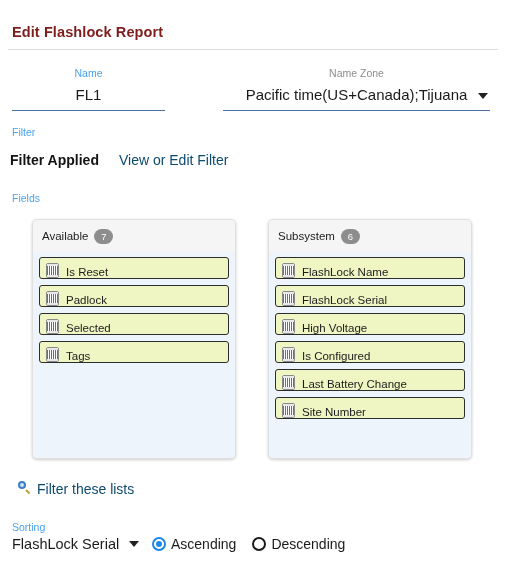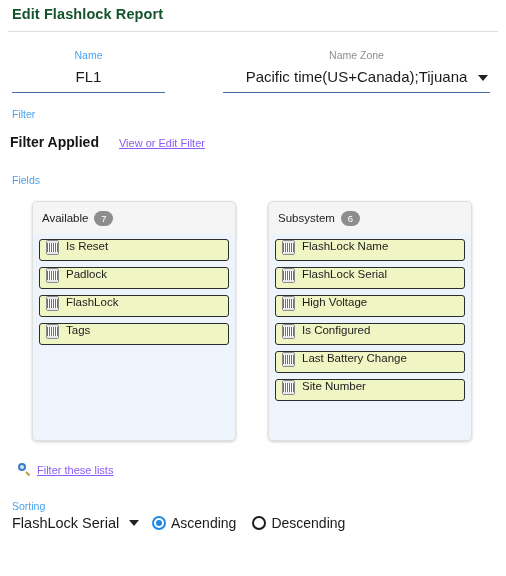--- a/index.html
+++ b/index.html
@@ -13,24 +13,24 @@
     background: #ffffff;
     font-family: "Liberation Sans", sans-serif;
     font-size: 13px;
     color: #222222;
     overflow: hidden;
     position: relative;
   }
 
   
   .page-title {
-    color: #14532d;
+    color: #7f1d1d;
     font-size: 14.5px;
     font-weight: bold;
-    padding: 6px 0 0 12px;
+    padding: 24px 0 0 12px;
     letter-spacing: 0.1px;
   }
   .title-divider {
     height: 1px;
     background: #dddddd;
     margin: 9px 8px 0 8px;
   }
 
   
   .field-label {
@@ -99,23 +99,22 @@
     display: flex;
     align-items: baseline;
     gap: 20px;
   }
   .filter-applied {
     font-size: 14px;
     font-weight: bold;
     color: #141414;
   }
   .link {
-    color: #8b5cf6;
-    text-decoration: underline;
-    font-size: 11px;
+    color: #0c4a6e;
+    font-size: 14px;
     cursor: pointer;
   }
 
   
   .fields-label-wrap {
     margin-top: 24px;
     padding-left: 12px;
   }
 
   .panels {
@@ -166,21 +165,21 @@
   .panel-body {
     background: #edf4fb;
     height: 207px;
     padding: 5px 6px 0 6px;
     box-sizing: border-box;
     overflow: hidden;
   }
 
   .chip {
     display: flex;
-    align-items: flex-start;
+    align-items: flex-end;
     gap: 7px;
     height: 22px;
     margin-bottom: 6px;
     padding-left: 6px;
     background: #f0f5c4;
     border: 1px solid #2c2c2c;
     border-radius: 3px;
     box-sizing: border-box;
     cursor: pointer;
   }
@@ -214,21 +213,21 @@
     background: #e8e8e8;
   }
   .col-icon::before { top: 0; }
   .col-icon::after  { bottom: 0; }
 
   
   .filter-lists-row {
     margin-top: 16px;
     padding-left: 18px;
     display: flex;
-    align-items: flex-end;
+    align-items: flex-start;
     gap: 6px;
   }
   .magnifier {
     width: 13px;
     height: 13px;
     position: relative;
     flex: 0 0 auto;
   }
   .magnifier .lens {
     position: absolute;
@@ -364,21 +363,21 @@
       <div class="chip">
         <span class="col-icon"></span>
         <span class="chip-label">Is Reset</span>
       </div>
       <div class="chip">
         <span class="col-icon"></span>
         <span class="chip-label">Padlock</span>
       </div>
       <div class="chip">
         <span class="col-icon"></span>
-        <span class="chip-label">FlashLock</span>
+        <span class="chip-label">Selected</span>
       </div>
       <div class="chip">
         <span class="col-icon"></span>
         <span class="chip-label">Tags</span>
       </div>
     </div>
   </div>
 
   <div class="panel selected">
     <div class="panel-header">

